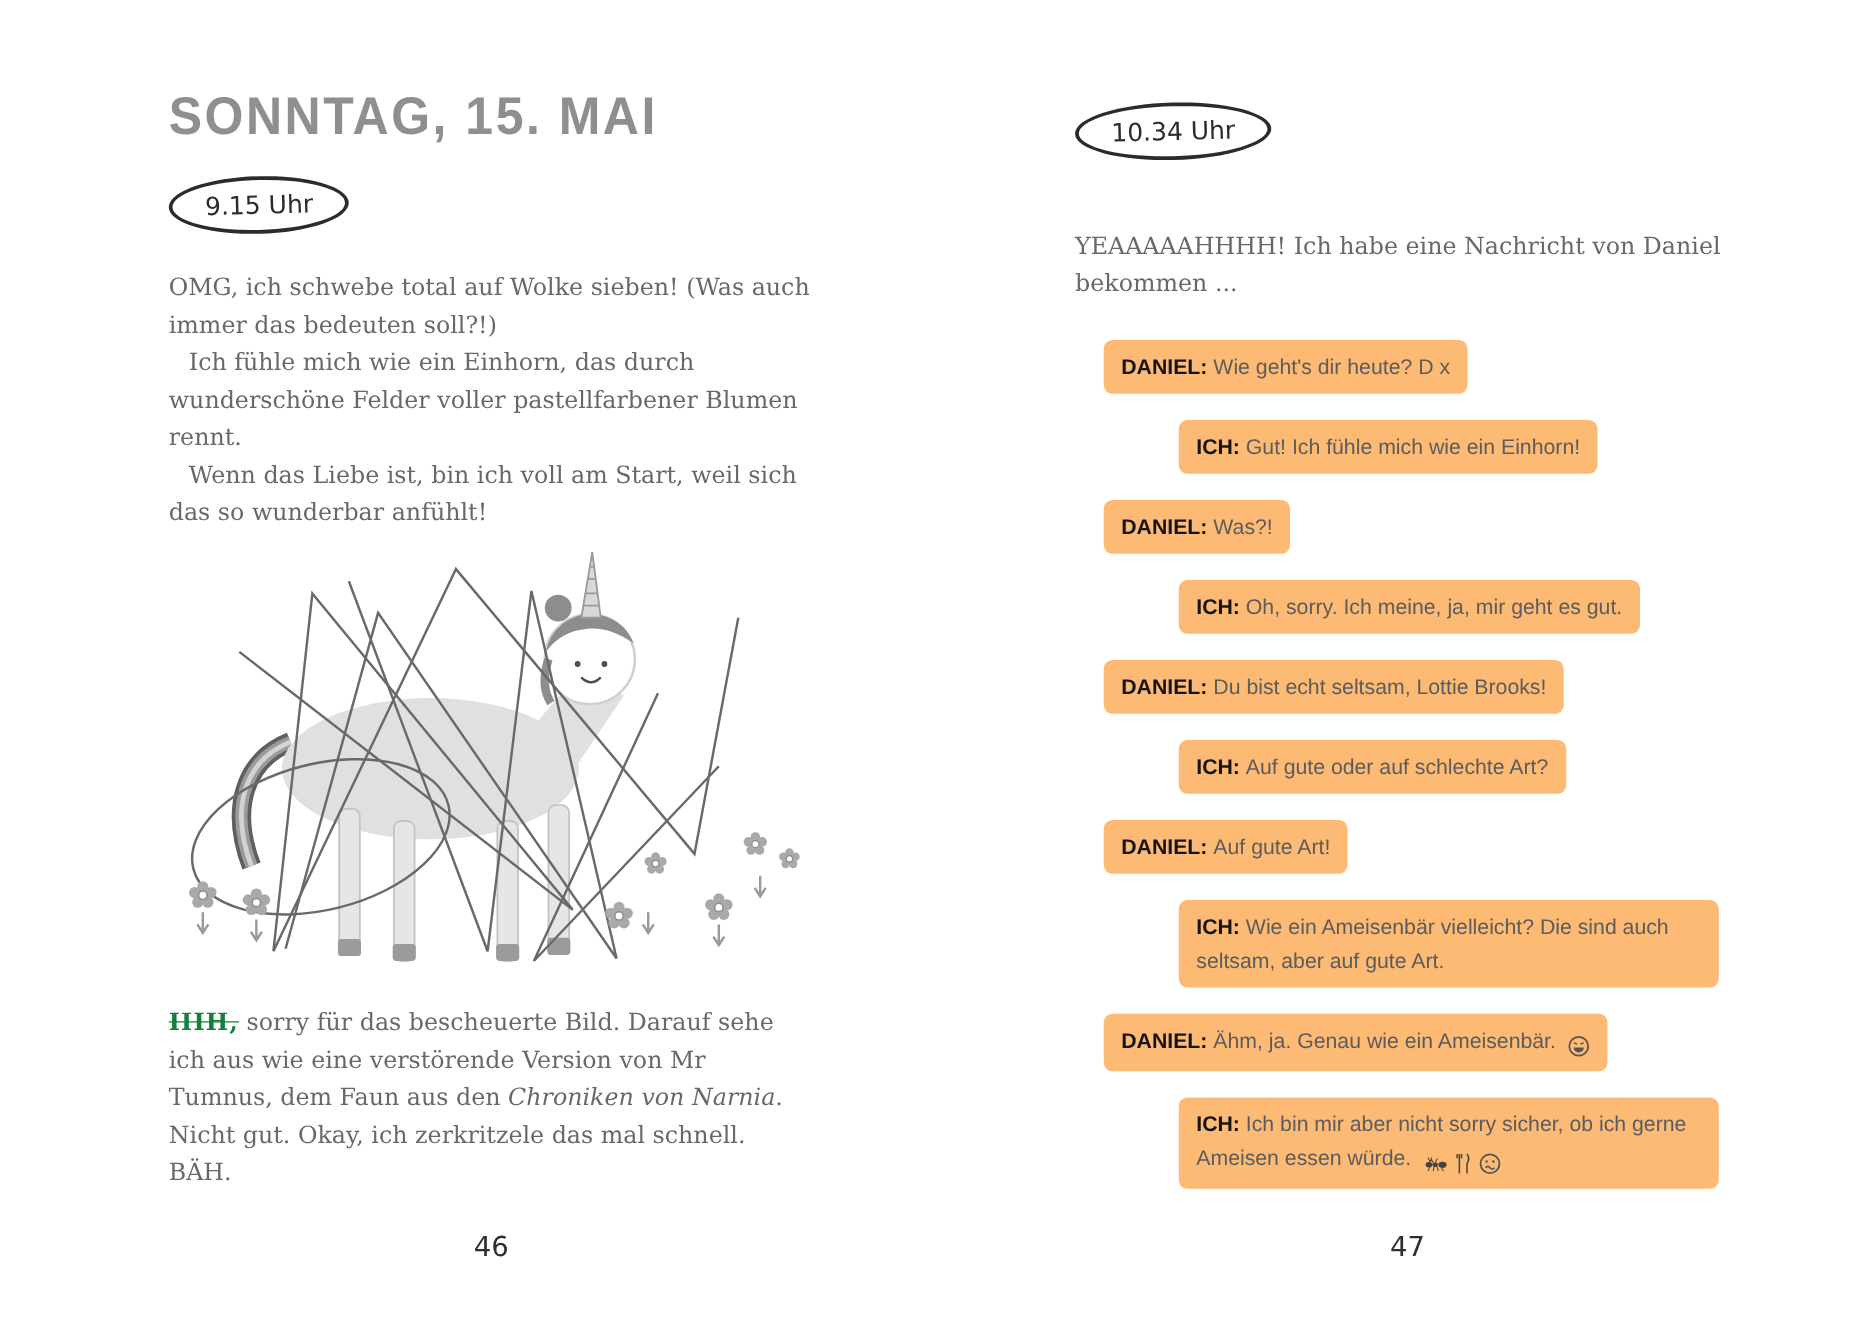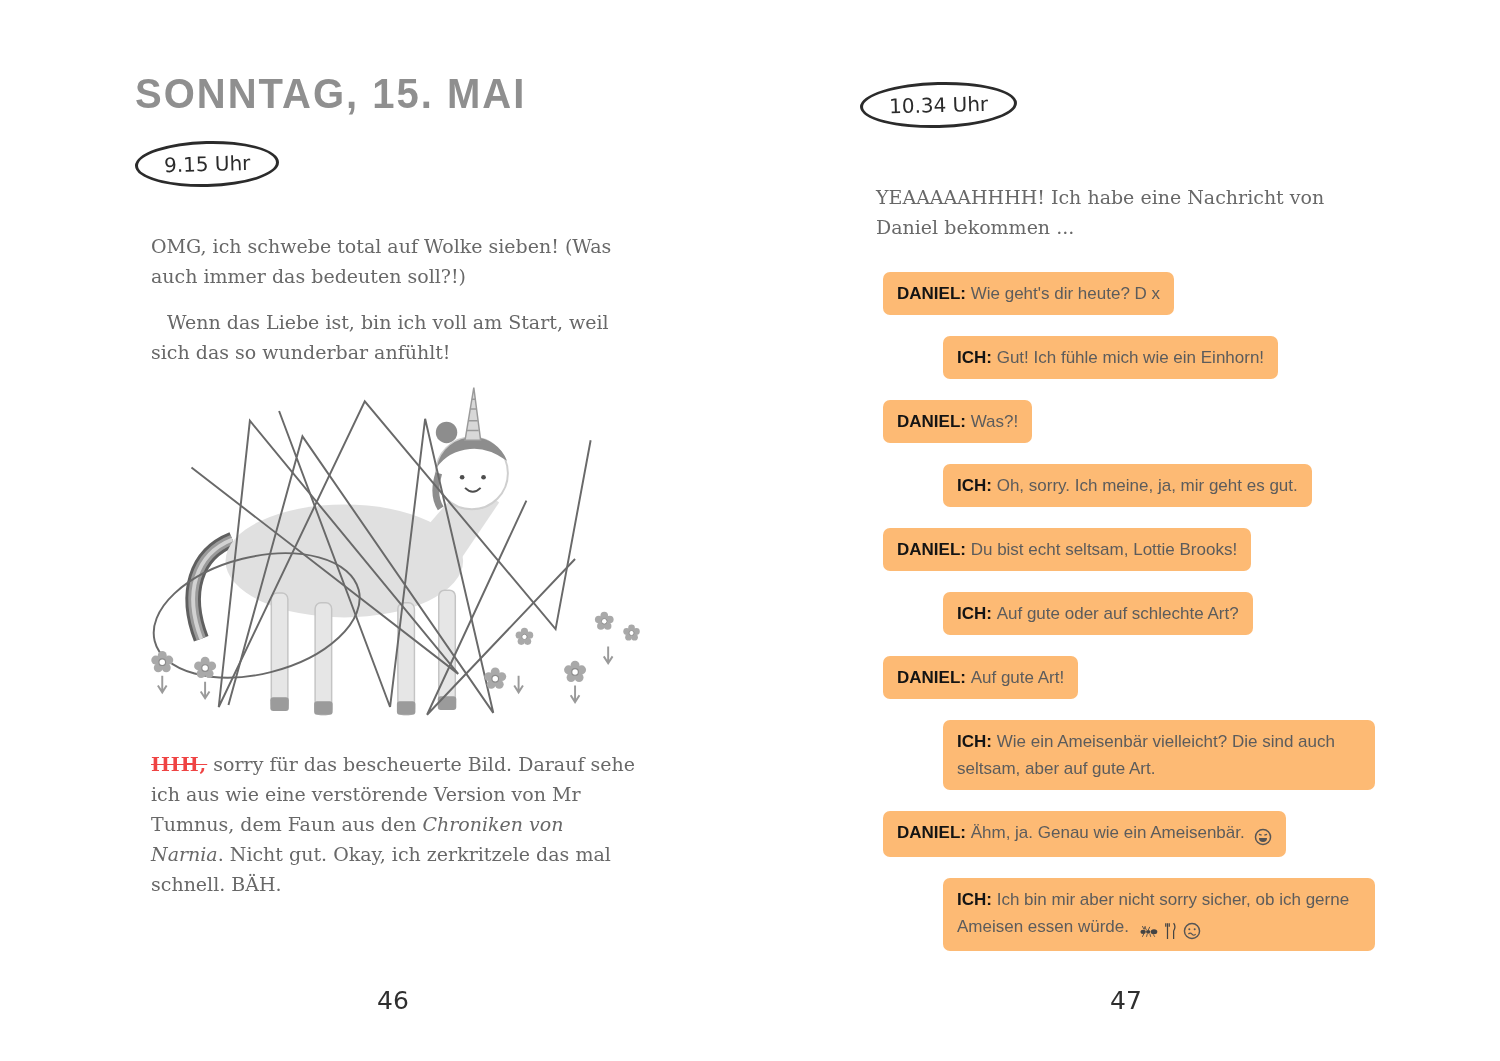--- a/index.html
+++ b/index.html
@@ -22,34 +22,34 @@
     display:inline-block;
     border:3px solid #2b2b2b; border-radius:50%;
     padding:8px 26px;
     font-family:"DejaVu Sans", sans-serif;
     font-size:20px; color:#2b2b2b;
     transform:rotate(-1.5deg);
     margin-bottom:28px;
   }
   .para {
     font-size:19px; line-height:30px; color:#686868;
-    margin:16px;
+    margin:0;
   }
   .para.indent { text-indent:16px; }
   .para.closing { margin-top:14px; }
-  .para.closing .lead { color:#ef4444; font-weight:bold; letter-spacing:1px; text-decoration:line-through; }
+  .para.closing .lead { color:#15803d; font-weight:bold; letter-spacing:1px; text-decoration:line-through; }
   .para.closing em { font-style:italic; }
 
   .illustration { width:516px; height:352px; margin:12px 0 8px 0; }
 
   .pagenum {
     position:absolute; left:0; width:100%;
     text-align:center;
     font-family:"DejaVu Sans", sans-serif;
-    font-size:25px; color:#2f2f2f;
+    font-size:22px; color:#2f2f2f;
   }
   .page.left  .pagenum { top:916px; }
   .page.right .pagenum { top:904px; }
 
   .intro { margin-top:26px; }
 
   .chat { margin-top:30px; }
   .bubble {
     width:fit-content; max-width:432px;
     background:#fdba74; border-radius:7px;
@@ -69,20 +69,21 @@
 <div class="book">
 
   <section class="page left">
     <h1 class="heading">SONNTAG, 15. MAI</h1>
 
     <div class="badge">
       <span>9.15 Uhr</span>
     </div>
 
     <p class="para">OMG, ich schwebe total auf Wolke sieben! (Was auch immer das bedeuten soll?!)</p>
+    <p class="para indent">Ich fühle mich wie ein Einhorn, das durch wunderschöne Felder voller pastellfarbener Blumen rennt.</p>
     <p class="para indent">Wenn das Liebe ist, bin ich voll am Start, weil sich das so wunderbar anfühlt!</p>
 
     <div class="illustration">
       <svg viewBox="0 0 530 360" width="516" height="352">
         <defs>
           <g id="fl">
             <circle cx="0" cy="-7" r="4.6" fill="#a9a9a9"></circle>
             <circle cx="6.7" cy="-2.2" r="4.6" fill="#a9a9a9"></circle>
             <circle cx="4.1" cy="5.7" r="4.6" fill="#a9a9a9"></circle>
             <circle cx="-4.1" cy="5.7" r="4.6" fill="#a9a9a9"></circle>

